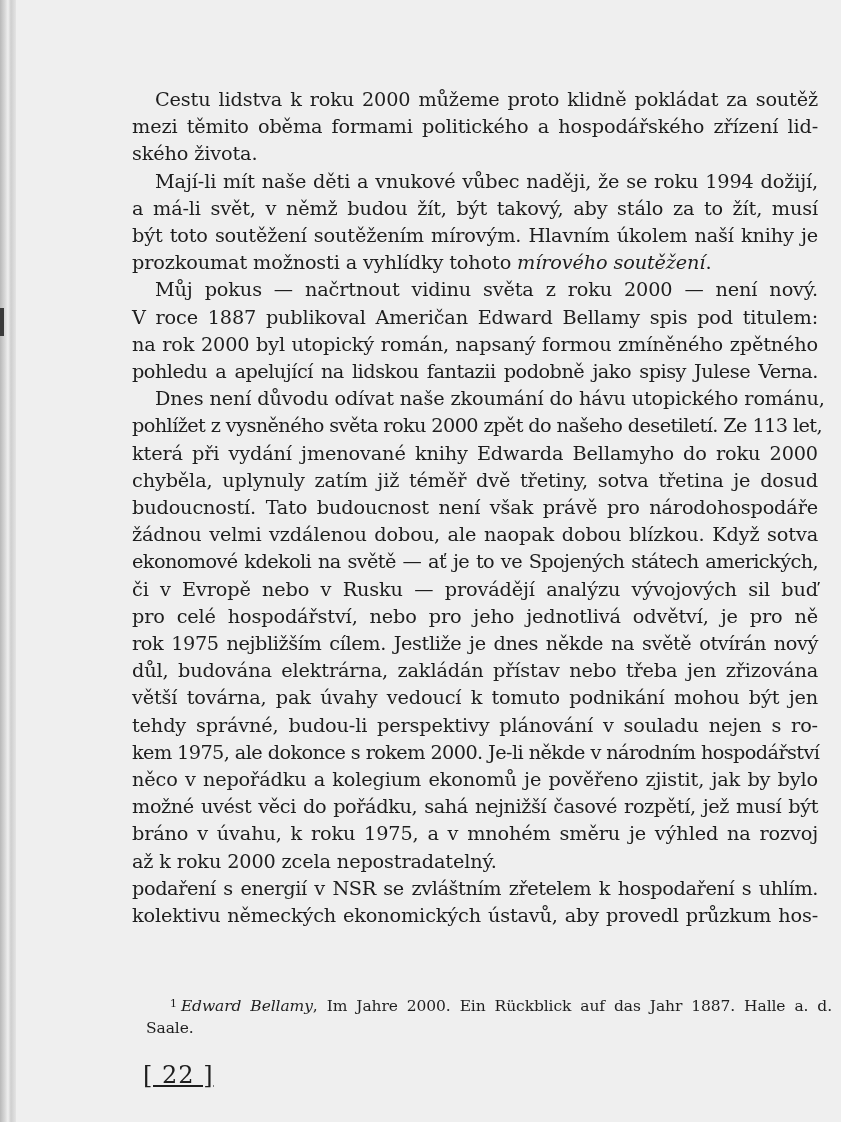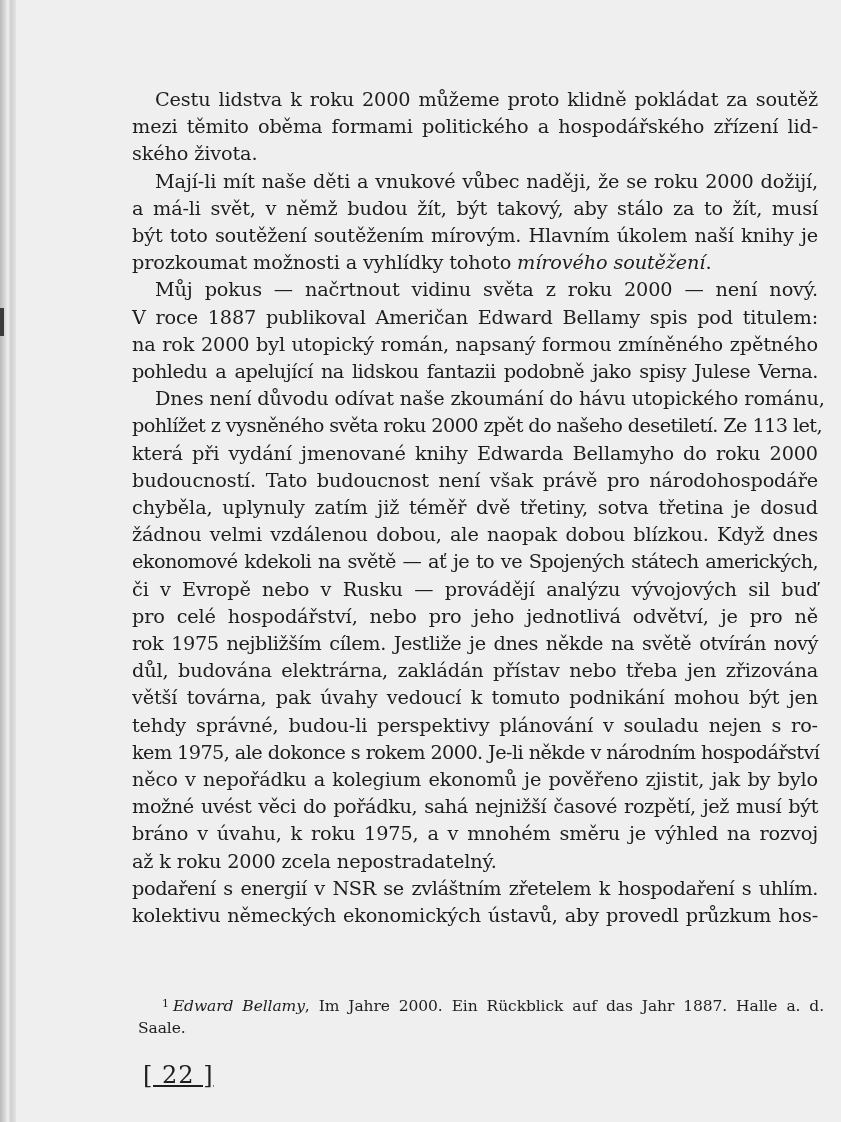--- a/index.html
+++ b/index.html
@@ -27,21 +27,21 @@
       line-height: 27.2px;
       text-align: justify;
       letter-spacing: -0.15px;
     }
     .text-block p { margin: 0; text-indent: 23px; }
     .line { display: block; text-align: justify; text-align-last: justify; white-space: nowrap; }
     .line.last { text-align-last: left; }
     em { }
     sup { font-size: 11px; vertical-align: 6px; line-height: 0; }
     .footnote {
-      position: absolute; left: 138px; top: 993px; width: 686px;
+      position: absolute; left: 146px; top: 993px; width: 686px;
       font-size: 15.5px; line-height: 22px;
       letter-spacing: -0.1px;
     }
     .footnote .fn-line { display: block; white-space: nowrap; }
     .footnote .fn-line.first { text-indent: 24px; text-align: justify; text-align-last: justify; }
     .footnote .fn-mark { font-size: 11px; vertical-align: 4px; margin-right: 4px; }
     .page-number {
       position: absolute; left: 143px; top: 1060px;
       font-size: 24px; line-height: 30px; letter-spacing: 1px; text-decoration: underline;
     }
@@ -56,40 +56,40 @@
 
 <div class="text-block">
 
   <p>
     <span class="line">Cestu lidstva k roku 2000 můžeme proto klidně pokládat za soutěž</span>
     <span class="line" style="text-indent:0">mezi těmito oběma formami politického a hospodářského zřízení lid-</span>
     <span class="line last" style="text-indent:0">ského života.</span>
   </p>
 
   <p>
-    <span class="line">Mají-li mít naše děti a vnukové vůbec naději, že se roku 2000 dožijí,</span>
+    <span class="line">Mají-li mít naše děti a vnukové vůbec naději, že se roku 1994 dožijí,</span>
     <span class="line" style="text-indent:0">a má-li svět, v němž budou žít, být takový, aby stálo za to žít, musí</span>
     <span class="line" style="text-indent:0">být toto soutěžení soutěžením mírovým. Hlavním úkolem naší knihy je</span>
     <span class="line last" style="text-indent:0"><span>prozkoumat možnosti a vyhlídky tohoto </span><em>mírového soutěžení</em><span>.</span></span>
   </p>
 
   <p>
     <span class="line">Můj pokus — načrtnout vidinu světa z roku 2000 — není nový.</span>
     <span class="line" style="text-indent:0">V roce 1887 publikoval Američan Edward Bellamy spis pod titulem:</span>
     <span class="line" style="text-indent:0">na rok 2000 byl utopický román, napsaný formou zmíněného zpětného</span>
     <span class="line" style="text-indent:0;letter-spacing:-0.5px">pohledu a apelující na lidskou fantazii podobně jako spisy Julese Verna.</span>
   </p>
 
   <p>
     <span class="line">Dnes není důvodu odívat naše zkoumání do hávu utopického románu,</span>
     <span class="line" style="text-indent:0;letter-spacing:-0.6px">pohlížet z vysněného světa roku 2000 zpět do našeho desetiletí. Ze 113 let,</span>
     <span class="line" style="text-indent:0">která při vydání jmenované knihy Edwarda Bellamyho do roku 2000</span>
+    <span class="line" style="text-indent:0">chyběla, uplynuly zatím již téměř dvě třetiny, sotva třetina je dosud</span>
     <span class="line" style="text-indent:0">budoucností. Tato budoucnost není však právě pro národohospodáře</span>
-    <span class="line" style="text-indent:0">chyběla, uplynuly zatím již téměř dvě třetiny, sotva třetina je dosud</span>
-    <span class="line" style="text-indent:0">žádnou velmi vzdálenou dobou, ale naopak dobou blízkou. Když dnes</span>
+    <span class="line" style="text-indent:0">žádnou velmi vzdálenou dobou, ale naopak dobou blízkou. Když sotva</span>
     <span class="line" style="text-indent:0;letter-spacing:-0.6px">ekonomové kdekoli na světě — ať je to ve Spojených státech amerických,</span>
     <span class="line" style="text-indent:0">či v Evropě nebo v Rusku — provádějí analýzu vývojových sil buď</span>
     <span class="line" style="text-indent:0">pro celé hospodářství, nebo pro jeho jednotlivá odvětví, je pro ně</span>
     <span class="line" style="text-indent:0;letter-spacing:-0.4px">rok 1975 nejbližším cílem. Jestliže je dnes někde na světě otvírán nový</span>
     <span class="line" style="text-indent:0">důl, budována elektrárna, zakládán přístav nebo třeba jen zřizována</span>
     <span class="line" style="text-indent:0">větší továrna, pak úvahy vedoucí k tomuto podnikání mohou být jen</span>
     <span class="line" style="text-indent:0">tehdy správné, budou-li perspektivy plánování v souladu nejen s ro-</span>
     <span class="line" style="text-indent:0;letter-spacing:-0.6px">kem 1975, ale dokonce s rokem 2000. Je-li někde v národním hospodářství</span>
     <span class="line" style="text-indent:0">něco v nepořádku a kolegium ekonomů je pověřeno zjistit, jak by bylo</span>
     <span class="line" style="text-indent:0;letter-spacing:-0.4px">možné uvést věci do pořádku, sahá nejnižší časové rozpětí, jež musí být</span>

